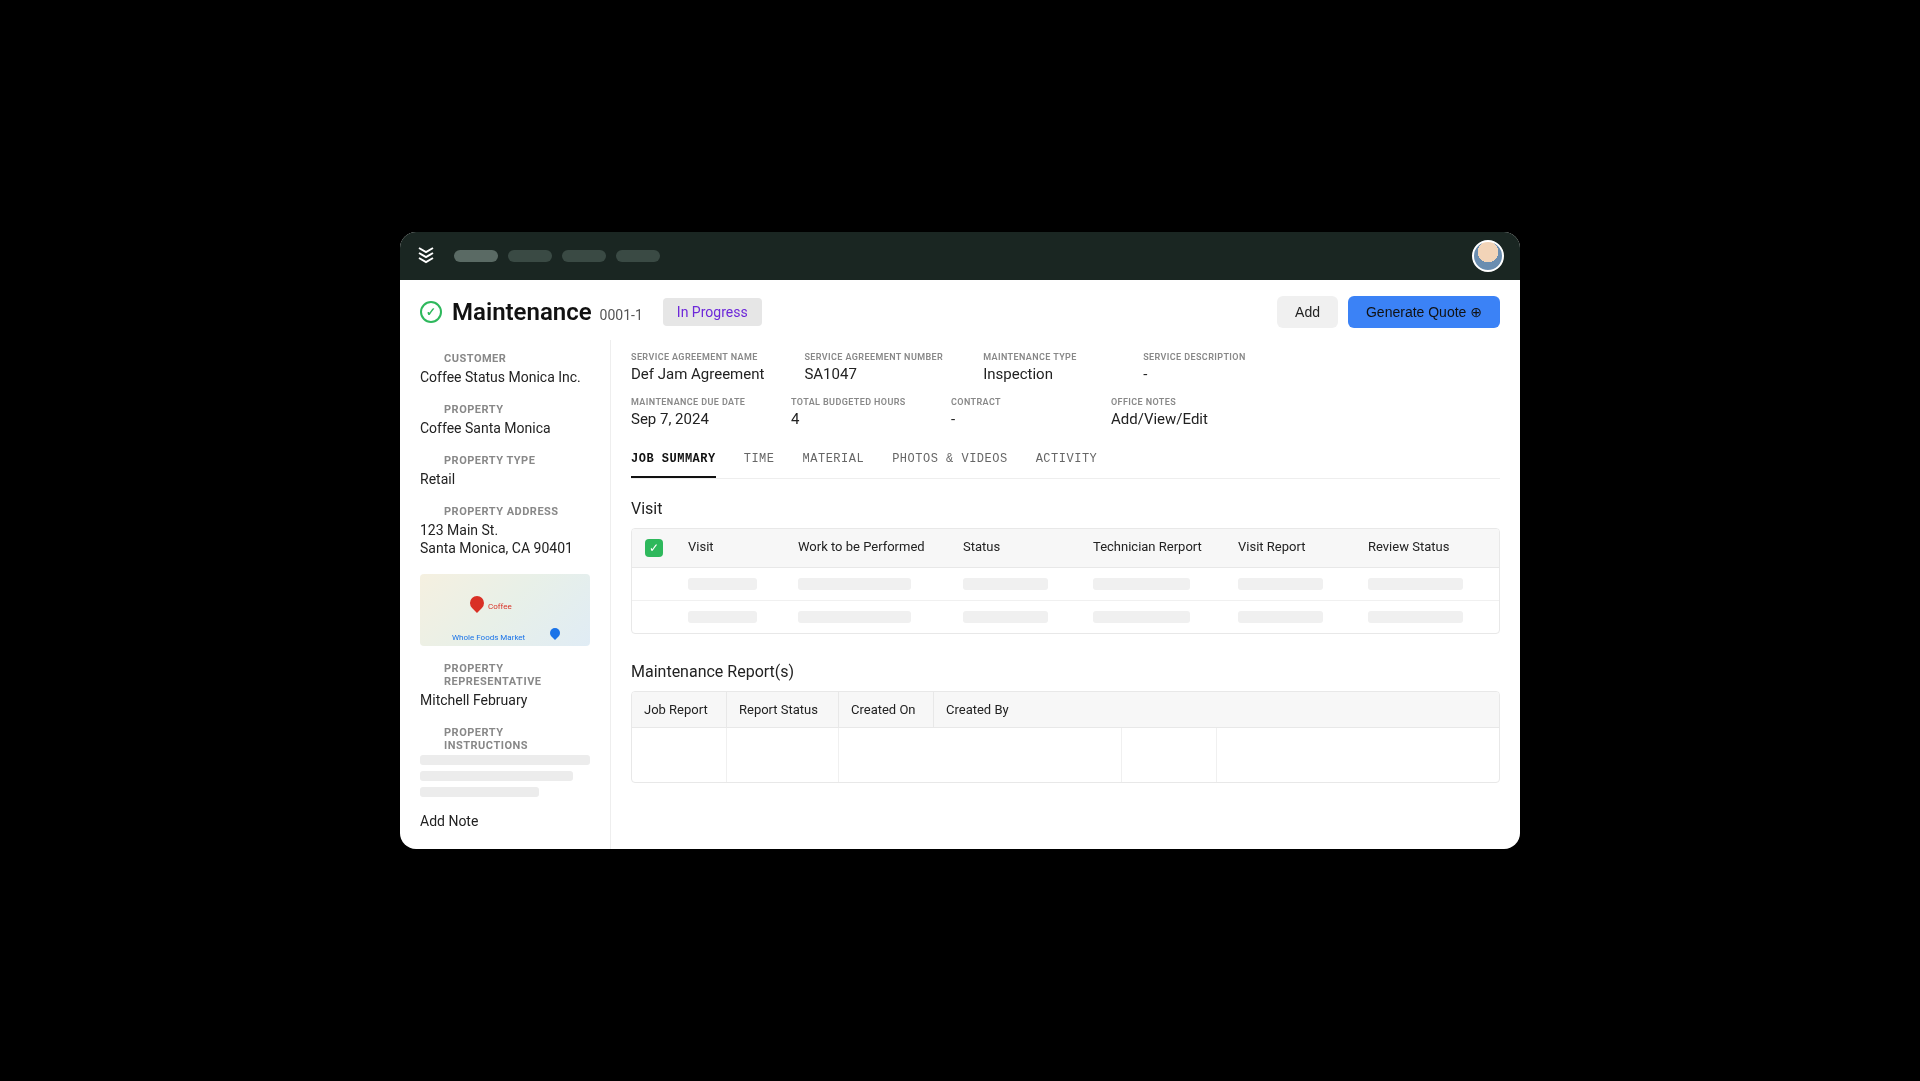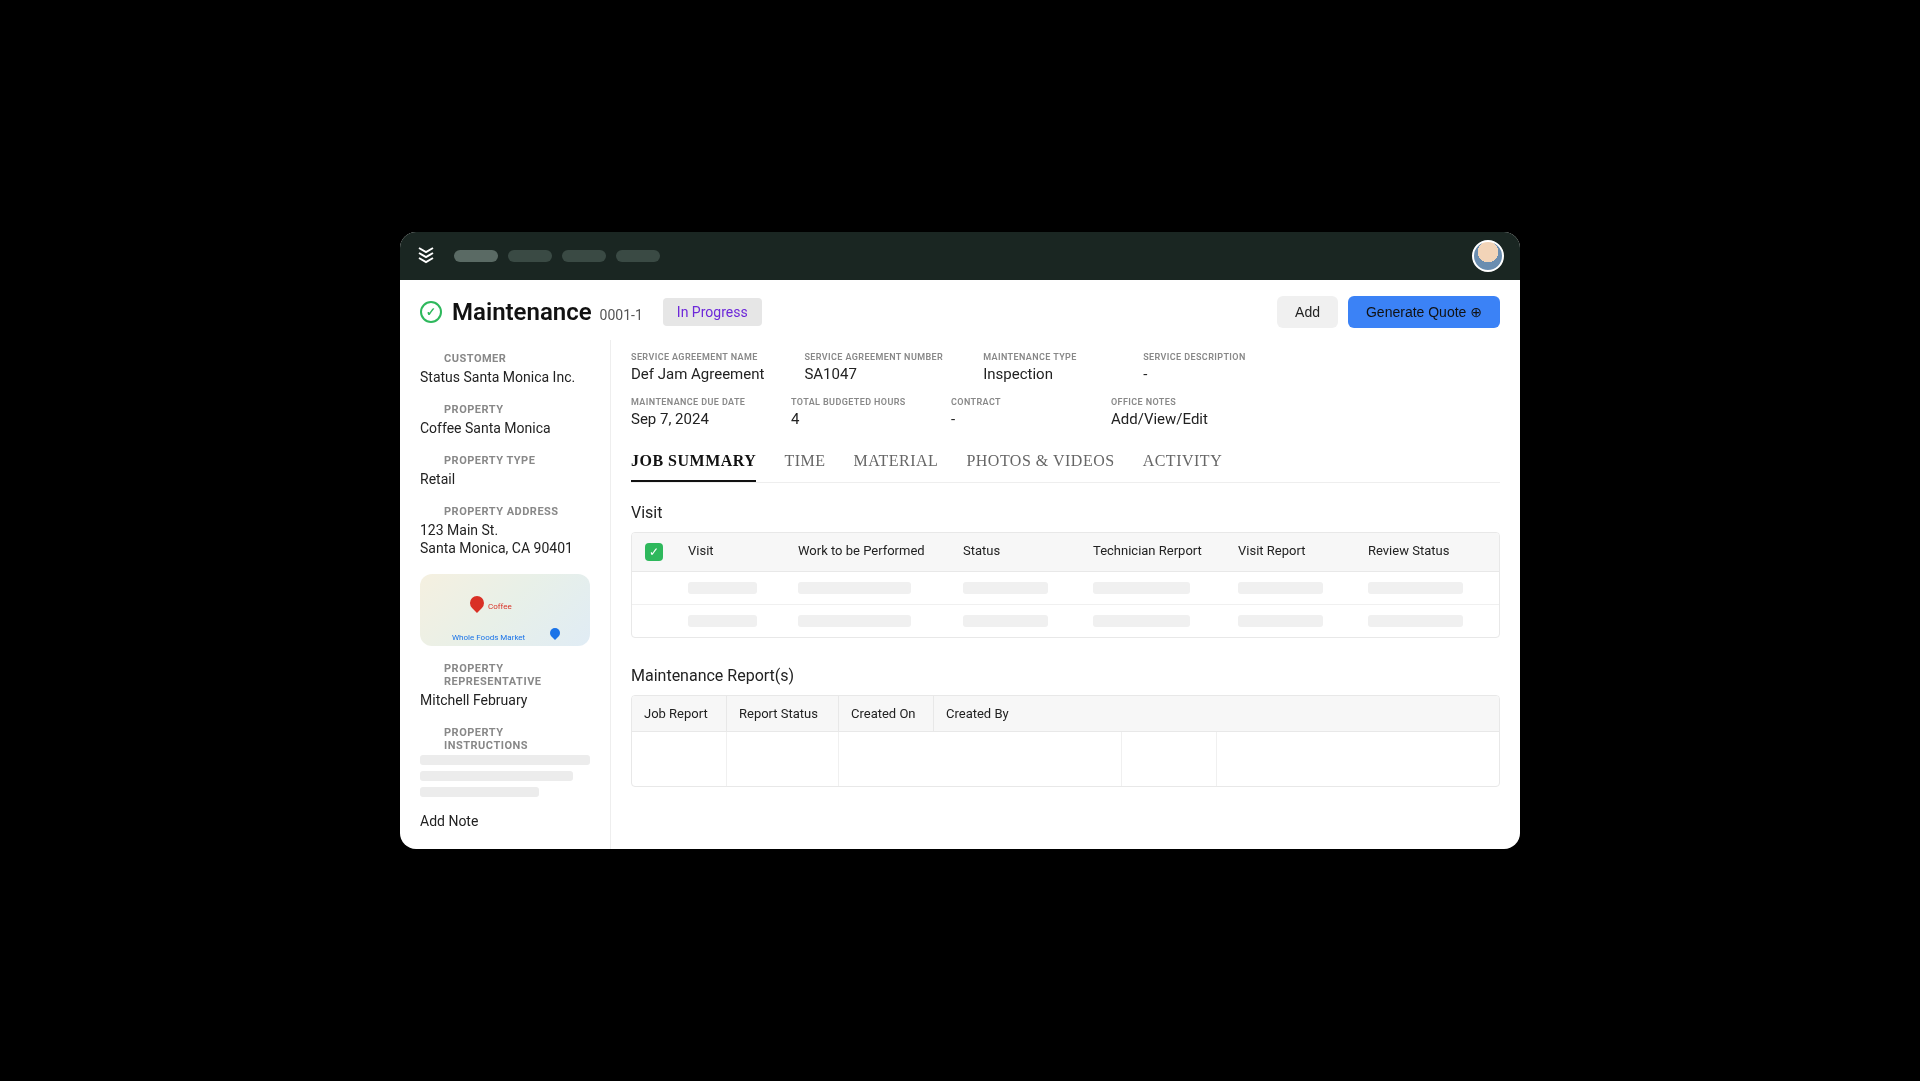--- a/index.html
+++ b/index.html
@@ -59,21 +59,21 @@
 .content { display:flex; }
 .sidebar {
   width:210px; padding:12px 20px 20px; font-size:13px; color:#222;
 }
 .field-block { margin-bottom:16px; }
 .field-label {
   font-size:11px; letter-spacing:.5px; text-transform:uppercase; color:#888; margin-bottom:3px; font-weight:700;padding-left:24px;
 }
 .field-value { font-size:14px; color:#222; line-height:1.35; }
 .map-placeholder {
-  width:100%; height:72px; border-radius:12px; margin-bottom:16px;
+  width:100%; height:72px; border-radius:4px; margin-bottom:16px;
   background: linear-gradient(135deg, #f5f0e0 0%, #e8f0e8 50%, #e0ecf5 100%);
   position:relative; overflow:hidden;
 }
 .map-pin {
   position:absolute; top:22px; left:50px; width:14px; height:14px;
   background:#d93025; border-radius:50% 50% 50% 0; transform:rotate(-45deg);
 }
 .map-pin2 {
   position:absolute; bottom:8px; left:130px; width:10px; height:10px;
   background:#1a73e8; border-radius:50% 50% 50% 0; transform:rotate(-45deg);
@@ -88,21 +88,21 @@
 .main {
   flex:1; border-left:1px solid #eee; padding:12px 20px 30px;
 }
 .info-grid { display:flex; flex-wrap:wrap; gap:28px 40px; margin-bottom:10px; }
 .info-item { min-width:120px; }
 .info-label { font-size:9px; letter-spacing:.4px; text-transform:uppercase; color:#888; margin-bottom:3px; font-weight:600; }
 .info-value { font-size:15px; color:#222; }
 .info-row2 { display:flex; gap:40px; margin-top:14px; margin-bottom:18px; }
 .tabs {
   display:flex; gap:28px; border-bottom:1px solid #eee; margin-bottom:20px;
-  font-family: Liberation Serif, serif; font-size:16px; letter-spacing:.5px;
+  font-family: Liberation Mono, monospace; font-size:12px; letter-spacing:.5px;
 }
 .tab { padding:6px 0 10px; color:#666; cursor:pointer; text-transform:uppercase; }
 .tab.active { color:#111; border-bottom:2px solid #111; font-weight:600; }
 .section-title { font-size:16px; color:#222; margin-bottom:10px; }
 .table { width:100%; border:1px solid #e8e8e8; border-radius:4px; overflow:hidden; margin-bottom:28px; }
 .thead { display:flex; background:#f7f7f7; border-bottom:1px solid #e8e8e8; }
 .th, .td { padding:10px 12px; font-size:13px; color:#222; }
 .trow { display:flex; border-bottom:1px solid #f0f0f0; }
 .trow:last-child { border-bottom:none; }
 .cell-skeleton { height:12px; background:#f0f0f0; border-radius:3px; width:80%; }
@@ -164,21 +164,21 @@
       <button class="btn btn-light">Add</button>
       <button class="btn btn-primary">Generate Quote ⊕</button>
     </div>
   </div>
 
   <div class="content">
 
     <div class="sidebar">
       <div class="field-block">
         <div class="field-label">CUSTOMER</div>
-        <div class="field-value">Status Santa Monica Inc.</div>
+        <div class="field-value">Coffee Status Monica Inc.</div>
       </div>
       <div class="field-block">
         <div class="field-label">PROPERTY</div>
         <div class="field-value">Coffee Santa Monica</div>
       </div>
       <div class="field-block">
         <div class="field-label">PROPERTY TYPE</div>
         <div class="field-value">Retail</div>
       </div>
       <div class="field-block">

